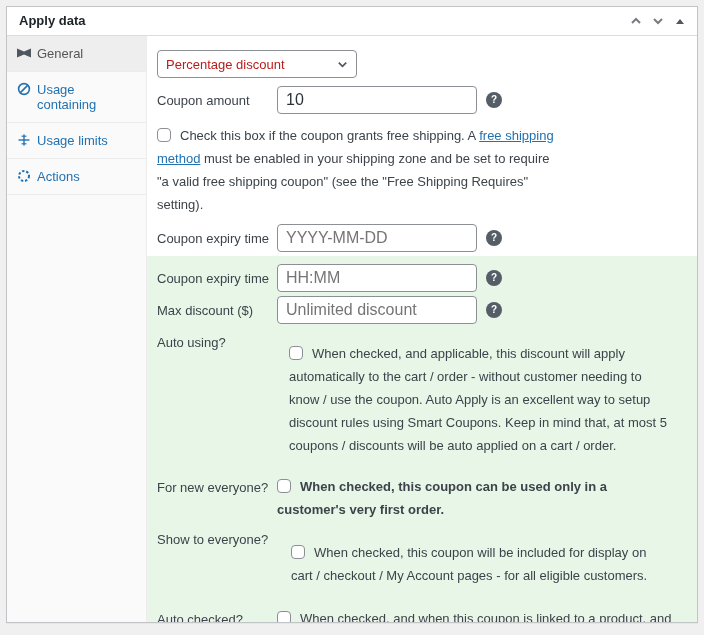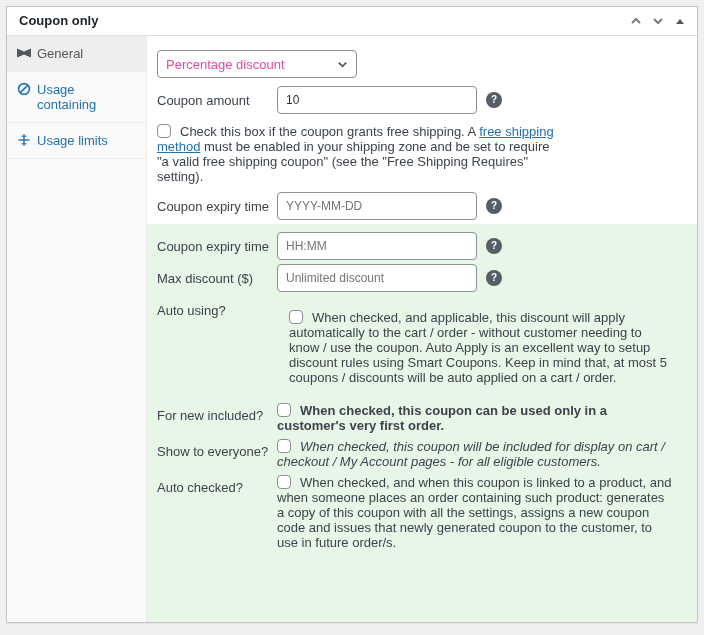--- a/index.html
+++ b/index.html
@@ -64,55 +64,55 @@
 
   .form-row { display:flex; align-items:flex-start; padding:4px 18px 4px 10px; }
   .section-green .form-row { padding:2px 18px 2px 10px; }
   .form-row > label { flex:0 0 112px; margin-right:8px; padding-top:7px; color:#3c434a; }
   .ctrl { display:flex; align-items:center; gap:9px; flex:1; min-width:0; }
 
   .wc-input {
     width:200px; height:28px;
     border:1px solid #8c8f94; border-radius:4px;
     padding:0 8px; background:#fff; color:#2c3338;
-    font-family:"Liberation Sans", sans-serif; font-size:12px;
+    font-family:"Liberation Sans", sans-serif; font-size:16px;
   }
   .wc-input::placeholder { color:#757575; opacity:1; }
 
   .wc-select {
     position:relative; width:200px; height:28px;
     border:1px solid #8c8f94; border-radius:4px;
-    padding:0 26px 0 8px; background:#fff; color:#ec4899;
+    padding:0 26px 0 8px; background:#fff; color:#b91c1c;
     display:flex; align-items:center; cursor:pointer;
     white-space:nowrap;
   }
   .wc-select .chev { position:absolute; right:7px; top:7px; color:#50575e; }
 
   .help-tip {
     flex:0 0 16px; width:16px; height:16px; border-radius:50%;
     background:#555d66; color:#fff;
     font-size:10px; font-weight:bold; line-height:16px; text-align:center;
     cursor:help; user-select:none;
   }
 
-  .desc { width:398px; line-height:15px; color:#3c434a; padding-top:2px; }
+  .desc { width:398px; line-height:23px; color:#3c434a; padding-top:2px; }
   .checkbox {
     display:inline-block; width:14px; height:14px;
     border:1px solid #8c8f94; border-radius:4px; background:#fff;
     vertical-align:-2px; margin-right:9px; cursor:pointer;
   }
   .inline-link { color:var(--accent,#2271b1); text-decoration:underline; cursor:pointer; }
 </style>
 </head>
 <body>
 
 <div class="postbox">
 
   <div class="postbox-header">
-    <h2 class="hndle">Coupon only</h2>
+    <h2 class="hndle">Apply data</h2>
     <div class="handle-actions">
       <button class="handle-btn">
         <svg width="14" height="14" viewBox="0 0 14 14">
             <polyline points="3,9 7,5 11,9" fill="none" stroke="#787c82" stroke-width="2"></polyline>
           </svg>
       </button>
       <button class="handle-btn">
         <svg width="14" height="14" viewBox="0 0 14 14">
             <polyline points="3,5 7,9 11,5" fill="none" stroke="#787c82" stroke-width="2"></polyline>
           </svg>
@@ -153,20 +153,30 @@
             <svg width="14" height="14" viewBox="0 0 14 14">
                 <line x1="7" y1="1.5" x2="7" y2="12.5" stroke="#2271b1" stroke-width="1.4"></line>
                 <line x1="1.5" y1="7" x2="12.5" y2="7" stroke="#2271b1" stroke-width="1.4"></line>
                 <line x1="4.5" y1="3.2" x2="9.5" y2="3.2" stroke="#2271b1" stroke-width="1.1"></line>
                 <line x1="4.5" y1="10.8" x2="9.5" y2="10.8" stroke="#2271b1" stroke-width="1.1"></line>
               </svg>
           </span>
           <span>Usage limits</span>
         </a>
       </li>
+      <li>
+        <a>
+          <span class="tab-ico">
+            <svg width="14" height="14" viewBox="0 0 14 14">
+                <circle cx="7" cy="7" r="5" fill="none" stroke="#2271b1" stroke-width="2" stroke-dasharray="2.4 1.8"></circle>
+              </svg>
+          </span>
+          <span>Actions</span>
+        </a>
+      </li>
     </ul>
 
     <div class="panel">
 
       <div class="section-white">
 
         <div class="form-row">
           <div class="ctrl">
             <div class="wc-select">
               <span>Percentage discount</span>
@@ -224,32 +234,32 @@
         <div class="form-row">
           <label>Auto using?</label>
           <div class="ctrl">
             <p class="desc" style="margin:12px;">
               <span class="checkbox"></span><span>When checked, and applicable, this discount will apply automatically to the cart / order - without customer needing to know / use the coupon. Auto Apply is an excellent way to setup discount rules using Smart Coupons. Keep in mind that, at most 5 coupons / discounts will be auto applied on a cart / order.</span>
             </p>
           </div>
         </div>
 
         <div class="form-row">
-          <label>For new included?</label>
+          <label>For new everyone?</label>
           <div class="ctrl">
             <p class="desc" style="margin:0;font-weight:bold;">
               <span class="checkbox"></span><span>When checked, this coupon can be used only in a customer's very first order.</span>
             </p>
           </div>
         </div>
 
         <div class="form-row">
           <label>Show to everyone?</label>
           <div class="ctrl">
-            <p class="desc" style="margin:0;font-style:italic;">
+            <p class="desc" style="margin:14px;">
               <span class="checkbox"></span><span>When checked, this coupon will be included for display on cart / checkout / My Account pages - for all eligible customers.</span>
             </p>
           </div>
         </div>
 
         <div class="form-row">
           <label>Auto checked?</label>
           <div class="ctrl">
             <p class="desc" style="margin:0;">
               <span class="checkbox"></span><span>When checked, and when this coupon is linked to a product, and when someone places an order containing such product: generates a copy of this coupon with all the settings, assigns a new coupon code and issues that newly generated coupon to the customer, to use in future order/s.</span>

